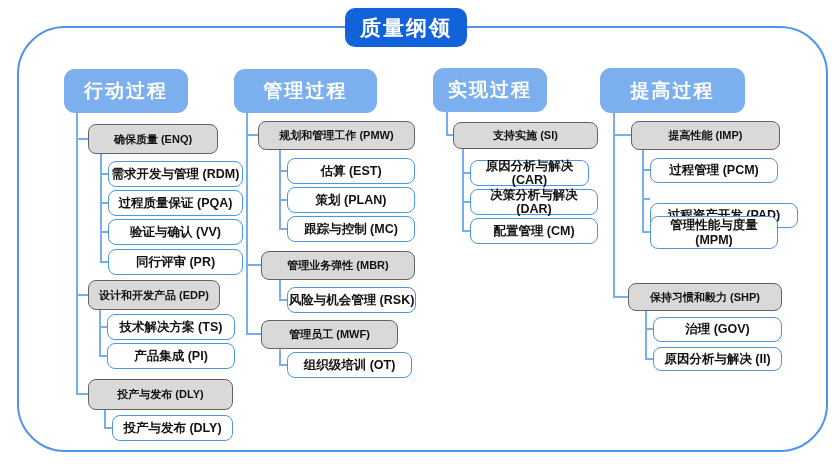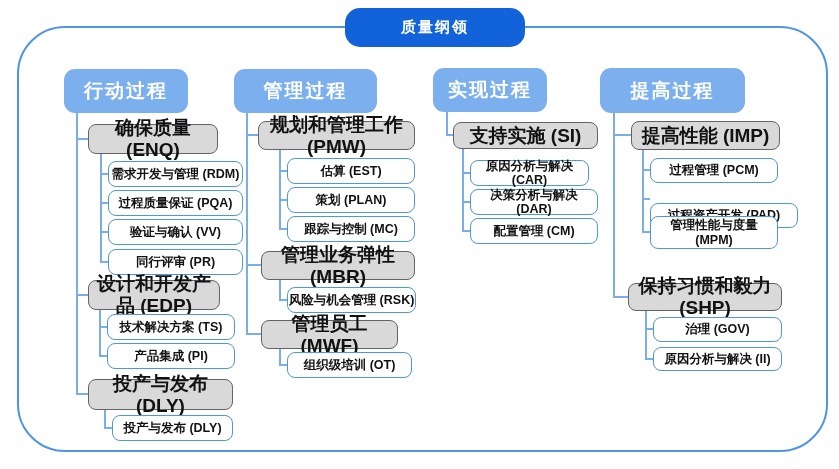--- a/index.html
+++ b/index.html
@@ -6,29 +6,29 @@
     --title_bg:#1263DA; --header_bg:#7CAFEE; --parent_fill:#D9D9D9;
     --parent_border:#636363; --child_border:#4D96E0; --line:#7AAEE8;
     --container_border:#4E94E8; --text:#111111;
   }
   *{margin:0;padding:0;box-sizing:border-box;}
   html,body{width:839px;height:469px;background:#ffffff;overflow:hidden;}
   body{font-family:"Liberation Sans",sans-serif;position:relative;}
   .canvas{position:absolute;inset:0;}
   .frame{position:absolute;left:17px;top:26px;width:811px;height:426px;
     border:2px solid var(--container_border);border-radius:48px;background:#fff;}
-  .title{position:absolute;left:345px;top:8px;width:180px;height:39px;
-    background:var(--title_bg);border-radius:15px;color:#fff;font-weight:bold;
-    font-size:15px;letter-spacing:2px;display:flex;align-items:center;justify-content:center;}
+  .title{position:absolute;left:345px;top:8px;width:122px;height:39px;
+    background:var(--title_bg);border-radius:10px;color:#fff;font-weight:bold;
+    font-size:21px;letter-spacing:2px;display:flex;align-items:center;justify-content:center;}
   .col-header{position:absolute;background:var(--header_bg);border-radius:11px;
     color:#fff;font-weight:bold;font-size:19px;letter-spacing:2px;
     display:flex;align-items:center;justify-content:center;}
   .node{position:absolute;display:flex;align-items:center;justify-content:center;
     text-align:center;font-weight:bold;color:var(--text);border-radius:8px;line-height:1.15;}
-  .parent{background:var(--parent_fill);border:1.6px solid var(--parent_border);font-size:19px;}
+  .parent{background:var(--parent_fill);border:1.6px solid var(--parent_border);font-size:11px;}
   .child{background:#ffffff;border:1.6px solid var(--child_border);font-size:12.5px;}
   .vl{position:absolute;width:2px;background:var(--line);}
   .hl{position:absolute;height:2px;background:var(--line);}
 </style>
 </head>
 <body>
 
 <div class="canvas">
   <div class="frame"></div>
   <div class="title">质量纲领</div>

